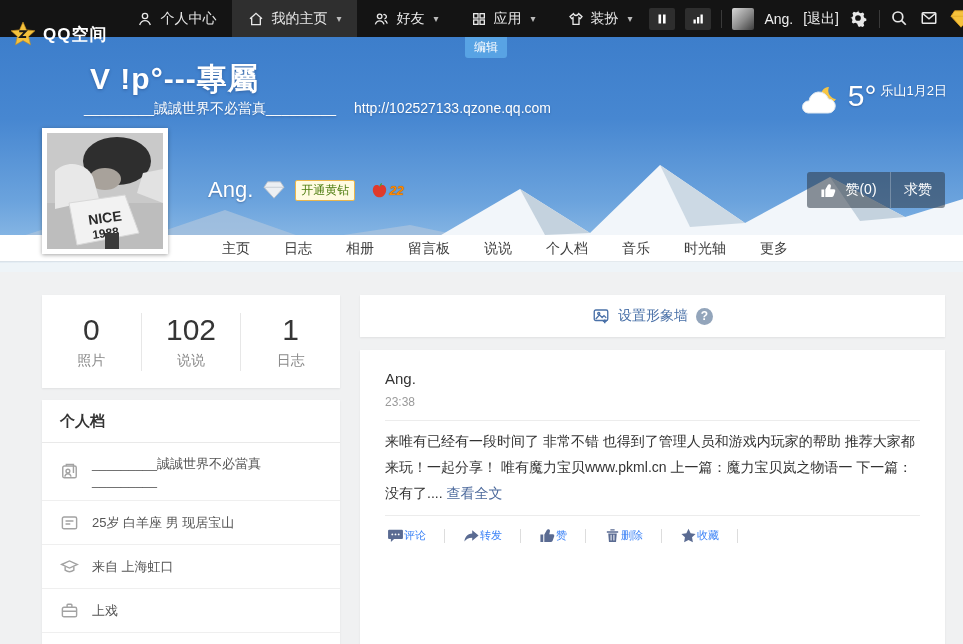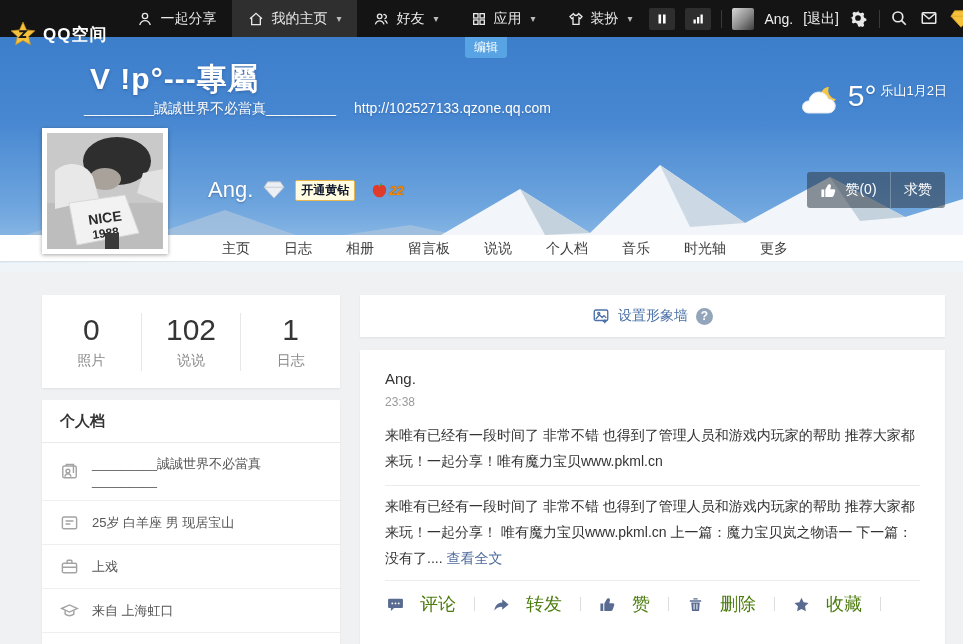--- a/index.html
+++ b/index.html
@@ -41,21 +41,21 @@
   .cover-sub { position:absolute; left:84px; top:63px; color:#fff; font-size:14px; text-shadow:0 1px 2px rgba(30,60,110,.4); }
   .cover-sub .sig { border-bottom:0; }
   .cover-sub .url { margin-left:14px; }
   .weather { position:absolute; right:16px; top:42px; display:flex; align-items:flex-start; gap:4px; color:#fff; }
   .weather .w-icon { width:48px; height:36px; margin-top:4px; }
   .weather .temp { font-size:30px; line-height:34px; text-shadow:0 1px 2px rgba(30,60,110,.4); }
   .weather .w-col { display:flex; font-size:13px; line-height:17px; margin-top:3px; text-shadow:0 1px 2px rgba(30,60,110,.4); }
   .who { position:absolute; left:208px; top:140px; display:flex; align-items:center; gap:10px; }
   .who .nick { color:#fff; font-size:22px; text-shadow:0 1px 2px rgba(30,60,110,.45); }
   .who .diamond-ico { width:22px; height:20px; }
-  .vip-badge { background:#fffbe0; border:1px solid #e9b64d; color:#0f172a; font-size:12px; font-weight:bold;
+  .vip-badge { background:#fffbe0; border:1px solid #e9b64d; color:#4d7c0f; font-size:12px; font-weight:normal;
     padding:1px 5px; border-radius:2px; cursor:pointer; }
   .lvl { display:flex; align-items:center; gap:1px; margin-left:6px; cursor:pointer; }
   .lvl svg { width:17px; height:17px; }
   .lvl .lvl-num { color:#ff8a00; font-weight:bold; font-size:13px; font-style:italic; text-shadow:0 0 1px #7a3c00; }
   .like-group { position:absolute; right:18px; top:135px; display:flex; height:36px; border-radius:3px; overflow:hidden;
     background:rgba(45,56,70,.55); color:#fff; }
   .like-btn { display:flex; align-items:center; justify-content:center; gap:8px; font-size:14px; cursor:pointer; }
   .like-btn svg { width:17px; height:17px; }
   .like-btn.main { width:84px; border-right:1px solid rgba(255,255,255,.25); }
   .like-btn.ask { width:54px; }
@@ -92,42 +92,42 @@
 
   .post-panel { left:360px; top:350px; width:585px; height:294px; padding:20px 25px 0; }
   .post-author { font-size:15px; color:#333; }
   .post-time { font-size:12px; color:#9a9a9a; margin-top:8px; }
   .post-content { font-size:14px; color:#333; line-height:26px; margin-top:13px; }
   .post-divider { border-top:1px solid #ececec; margin:11px 0 7px; }
   .post-link { font-size:14px; color:#4e6b9d; line-height:26px; cursor:pointer; display:block; text-decoration:none; }
   .post-summary { font-size:14px; color:#333; line-height:26px; }
   .read-more { color:#4e6b9d; cursor:pointer; }
   .action-bar { display:flex; align-items:center; margin-top:9px; padding:11px 0; border-top:1px solid #ececec; }
-  .action { display:flex; align-items:center; gap:16px; font-size:18px; color:#4d7c0f; cursor:pointer; padding:0 2px; }
+  .action { display:flex; align-items:center; gap:0; font-size:11px; color:#3b82f6; cursor:pointer; padding:0 2px; }
   .action svg { width:17px; height:17px; color:#5a6b92; }
   .action-sep { width:1px; height:14px; background:#ddd; margin:0 16px; }
 </style>
 </head>
 <body>
 
 <div class="topbar">
   <div class="brand">
     <svg class="logo" viewBox="0 0 24 24">
       <polygon points="12,1 15.2,8.2 23,9 17.2,14.2 18.9,22 12,18 5.1,22 6.8,14.2 1,9 8.8,8.2" fill="#f5c23c" stroke="#c78f1f" stroke-width="0.6"></polygon>
       <path d="M8.5 9.5 h6 l-5 5.2 h5.4" stroke="#1a1a1a" stroke-width="1.8" fill="none"></path>
     </svg>
     <span class="brand-text">QQ空间</span>
   </div>
 
   <div class="nav-item">
     <svg viewBox="0 0 24 24" fill="none" stroke="currentColor" stroke-width="2">
       <circle cx="12" cy="7.5" r="4"></circle>
         <path d="M4 21c1.6-4.8 5-6.5 8-6.5s6.4 1.7 8 6.5"></path>
     </svg>
-    <span>一起分享</span>
+    <span>个人中心</span>
   </div>
 
   <div class="nav-item active">
     <svg viewBox="0 0 24 24" fill="none" stroke="currentColor" stroke-width="2">
       <path d="M3 11.5 L12 3.5 L21 11.5"></path>
         <path d="M5.5 10 V20.5 H18.5 V10"></path>
     </svg>
     <span>我的主页</span>
     <span class="caret">▾</span>
   </div>
@@ -323,32 +323,32 @@
   <div class="p-item">
     <svg viewBox="0 0 24 24" fill="none" stroke="currentColor" stroke-width="1.8">
       <rect x="3" y="5" width="18" height="15" rx="2"></rect>
         <path d="M7 10 h10 M7 14 h6"></path>
     </svg>
     <span>25岁  白羊座 男 现居宝山</span>
   </div>
 
   <div class="p-item">
     <svg viewBox="0 0 24 24" fill="none" stroke="currentColor" stroke-width="1.8">
+      <path d="M2 9.5 L12 5 L22 9.5 L12 14 Z"></path>
+        <path d="M6.5 12 v4.5 c3.5 2.6 7.5 2.6 11 0 V12"></path>
+    </svg>
+    <span>来自 上海虹口</span>
+  </div>
+
+  <div class="p-item">
+    <svg viewBox="0 0 24 24" fill="none" stroke="currentColor" stroke-width="1.8">
       <rect x="3" y="8" width="18" height="12" rx="2"></rect>
         <path d="M9 8 V5 a1 1 0 0 1 1-1 h4 a1 1 0 0 1 1 1 V8 M3 13 h18"></path>
     </svg>
     <span>上戏</span>
-  </div>
-
-  <div class="p-item">
-    <svg viewBox="0 0 24 24" fill="none" stroke="currentColor" stroke-width="1.8">
-      <path d="M2 9.5 L12 5 L22 9.5 L12 14 Z"></path>
-        <path d="M6.5 12 v4.5 c3.5 2.6 7.5 2.6 11 0 V12"></path>
-    </svg>
-    <span>来自 上海虹口</span>
   </div>
 
   <div class="p-item">
     
     
   </div>
 </div>
 
 <div class="panel wall-panel">
   <div class="wall-link">
@@ -359,21 +359,20 @@
         <path d="M17 16.5 v5 M14.5 19 h5" stroke-width="2.2"></path>
     </svg>
     <span>设置形象墙</span>
   </div>
   <span class="q-ico">?</span>
 </div>
 
 <div class="panel post-panel">
   <div class="post-author">Ang.</div>
   <div class="post-time">23:38</div>
-  <div class="post-content">来唯有已经有一段时间了 非常不错 也得到了管理人员和游戏内玩家的帮助 推荐大家都来玩！一起分享！唯有魔力宝贝www.pkml.cn</div>
   <div class="post-divider"></div>
   <div class="post-summary">
     <span>来唯有已经有一段时间了 非常不错 也得到了管理人员和游戏内玩家的帮助 推荐大家都来玩！一起分享！ 唯有魔力宝贝www.pkml.cn 上一篇：魔力宝贝岚之物语一 下一篇：没有了....</span>
     <span class="read-more">查看全文</span>
   </div>
 
   <div class="action-bar">
     <div class="action">
       <svg viewBox="0 0 24 24" fill="currentColor">
         <path d="M3 4 h18 a1.5 1.5 0 0 1 1.5 1.5 v10 a1.5 1.5 0 0 1 -1.5 1.5 H10 l-4.5 4 v-4 H3 a1.5 1.5 0 0 1 -1.5-1.5 v-10 A1.5 1.5 0 0 1 3 4 Z"></path>

